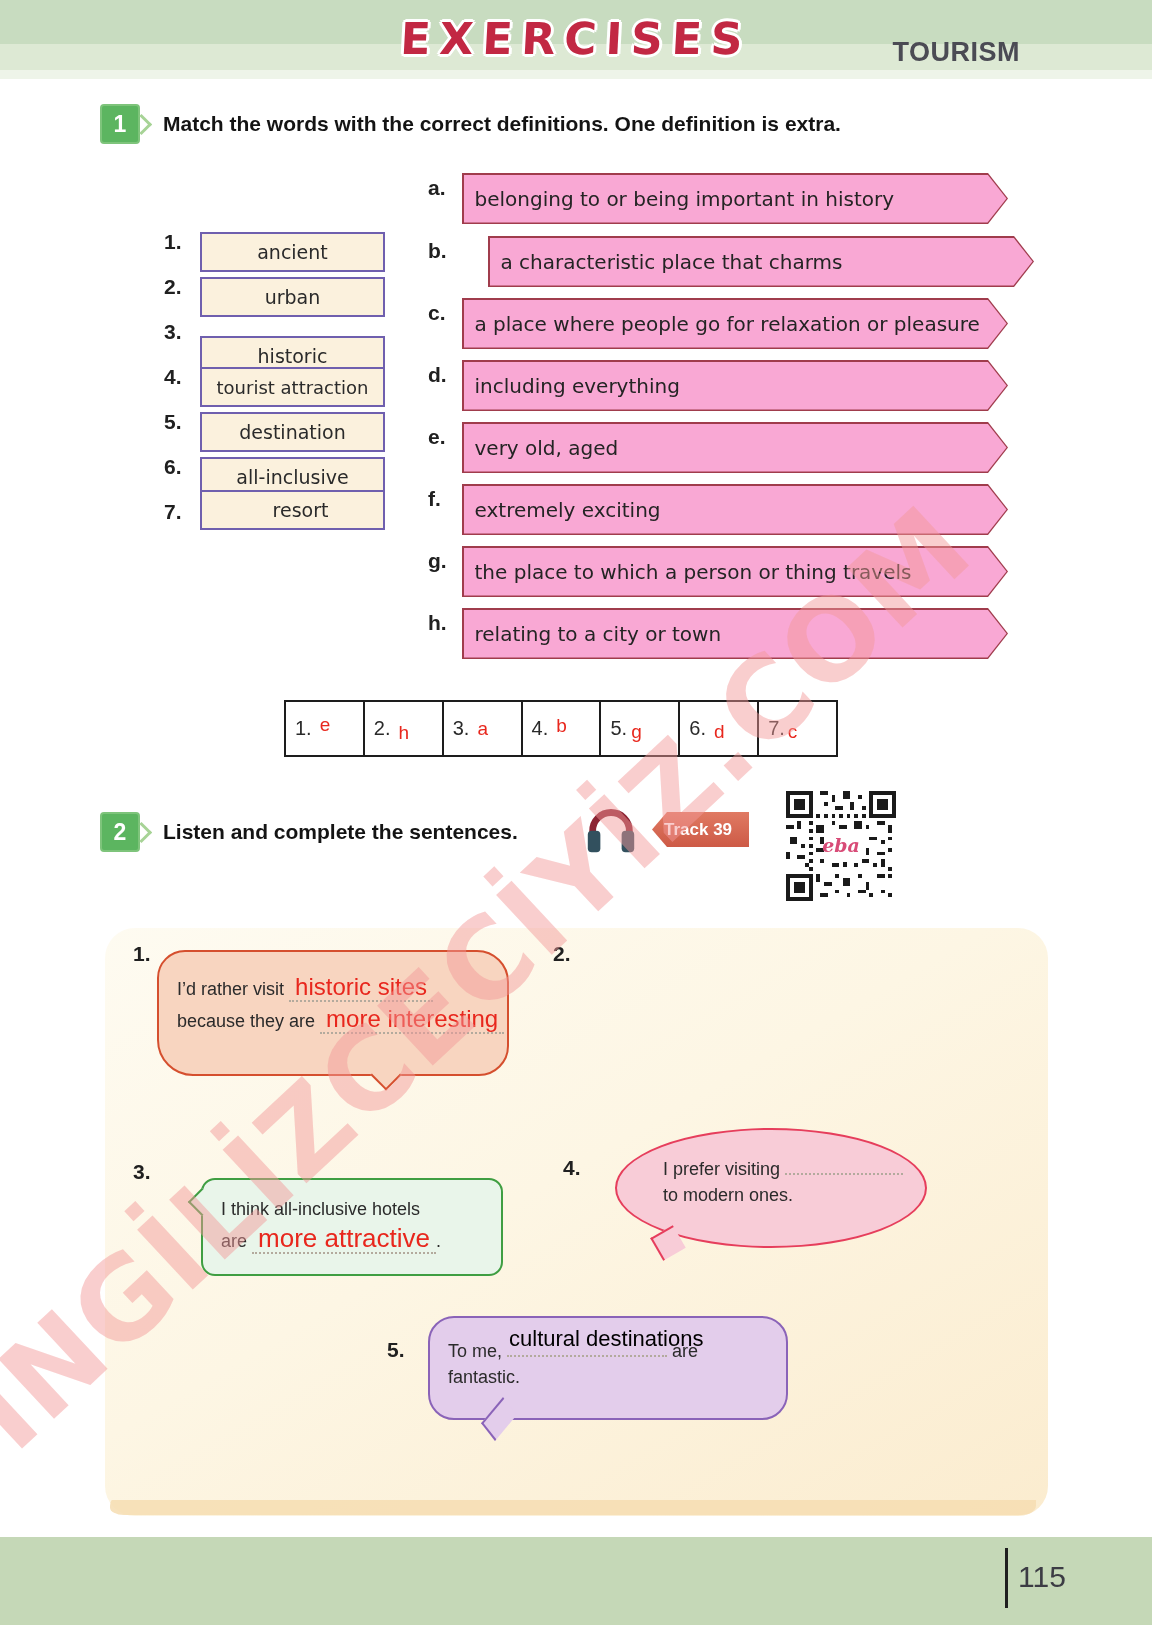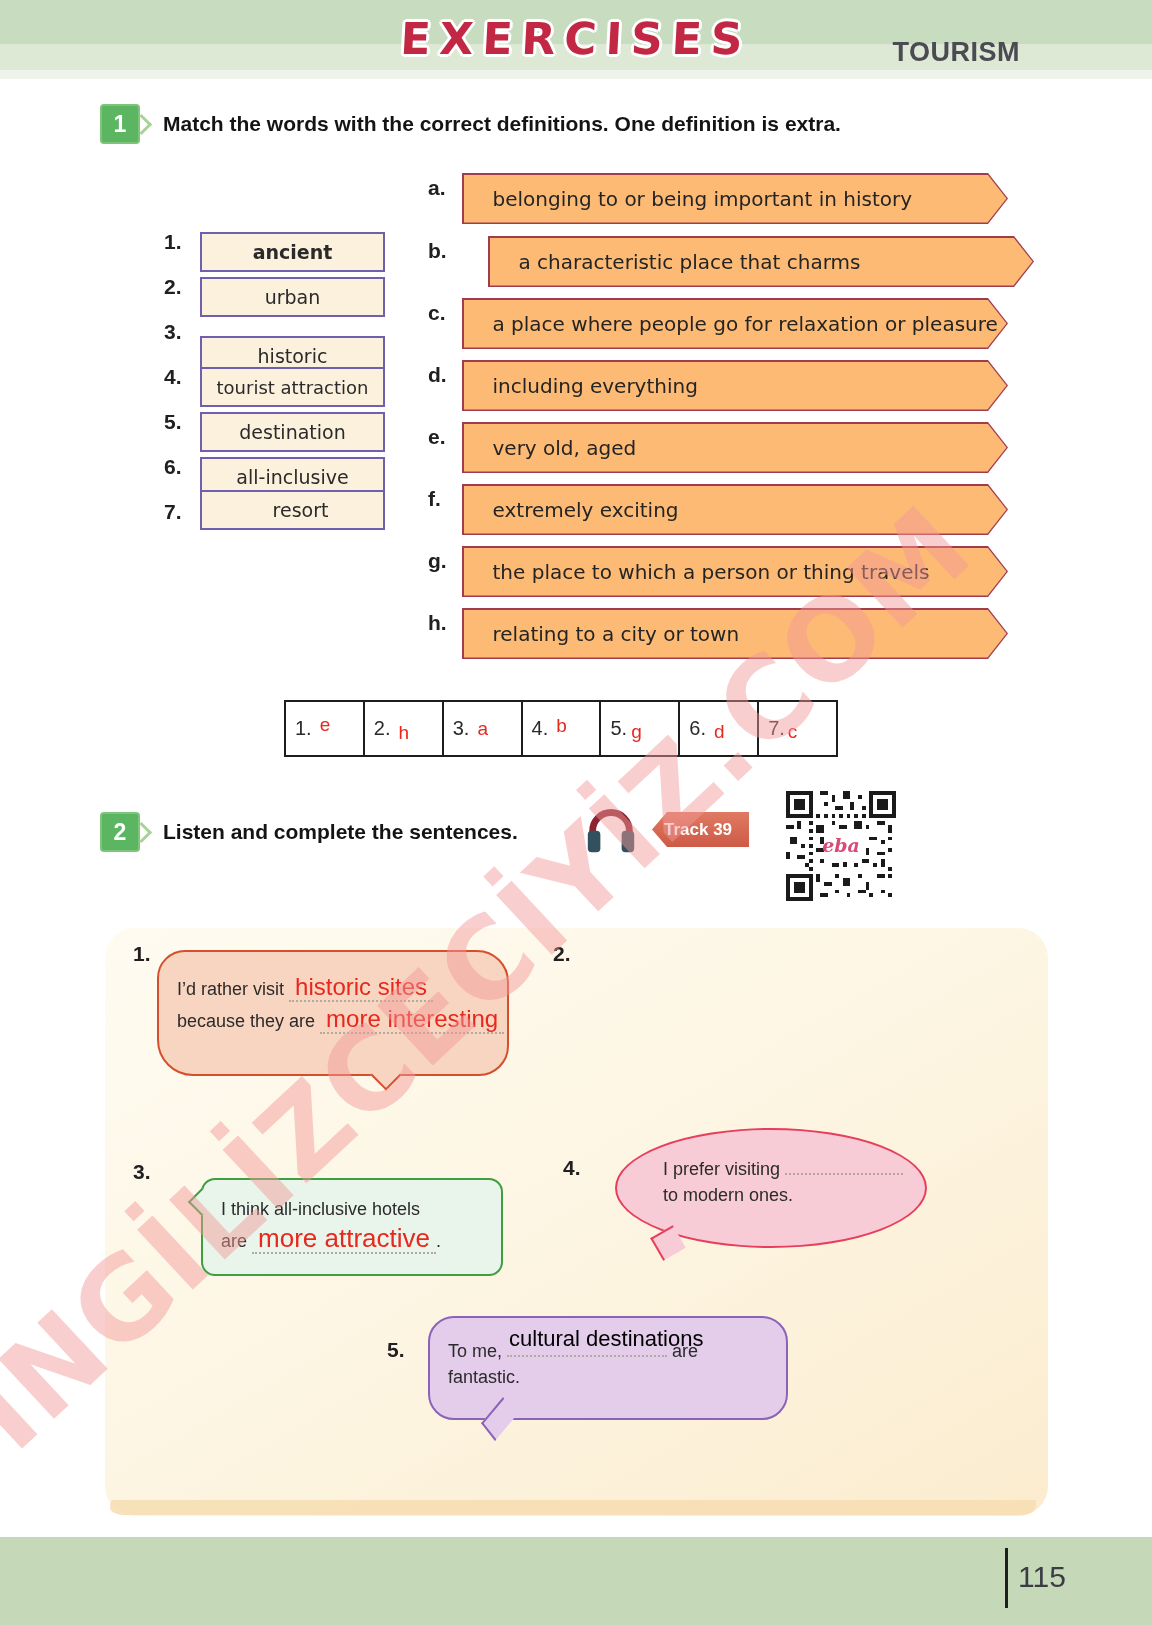--- a/index.html
+++ b/index.html
@@ -52,23 +52,23 @@
     font-family:"DejaVu Sans", sans-serif; font-size:19px; color:#2a2a2a;
   }
   
   .def-arrow { position:absolute; left:462px; width:546px; height:51px; }
   .def-border, .def-fill { position:absolute; }
   .def-border {
     inset:0; background:#a03c4c;
     clip-path:polygon(0 0, calc(100% - 20px) 0, 100% 50%, calc(100% - 20px) 100%, 0 100%);
   }
   .def-fill {
-    inset:1.5px; background:#fdba74;
+    inset:1.5px; background:#f9a8d4;
     clip-path:polygon(0 0, calc(100% - 19px) 0, 100% 50%, calc(100% - 19px) 100%, 0 100%);
-    display:flex; align-items:center; padding-left:29px;
+    display:flex; align-items:center; padding-left:11px;
     font-family:"DejaVu Sans", sans-serif; font-size:20px; color:#242424;
   }
   
   .answer-table {
     position:absolute; left:284px; top:700px; width:554px; height:57px;
     display:flex; border:2.5px solid #1d1d1d; background:#fff;
   }
   .ans-cell {
     flex:1; border-right:2px solid #1d1d1d;
     display:flex; align-items:center; padding-left:9px; gap:8px;
@@ -176,21 +176,21 @@
   <div class="page-title">EXERCISES</div>
   <div class="unit-title">TOURISM</div>
 
   <div class="ex-badge" style="left:100px; top:104px;">
     <span>1</span>
   </div>
   <div class="ex-badge-tip" style="left:134px; top:117px;"></div>
   <div class="ex-instruction" style="left:163px; top:112px;">Match the words with the correct definitions. One definition is extra.</div>
 
   <div class="word-num" style="left:164px; top:230px;">1.</div>
-  <div class="word-box" style="top:232px;font-weight:bold;">
+  <div class="word-box" style="top:232px;">
       <span>ancient</span>
     </div>
   <div class="word-num" style="left:164px; top:275px;">2.</div>
   <div class="word-box" style="top:277px;">
       <span>urban</span>
     </div>
   <div class="word-num" style="left:164px; top:320px;">3.</div>
   <div class="word-box" style="top:322px;margin-top:14px;">
       <span>historic</span>
     </div>

